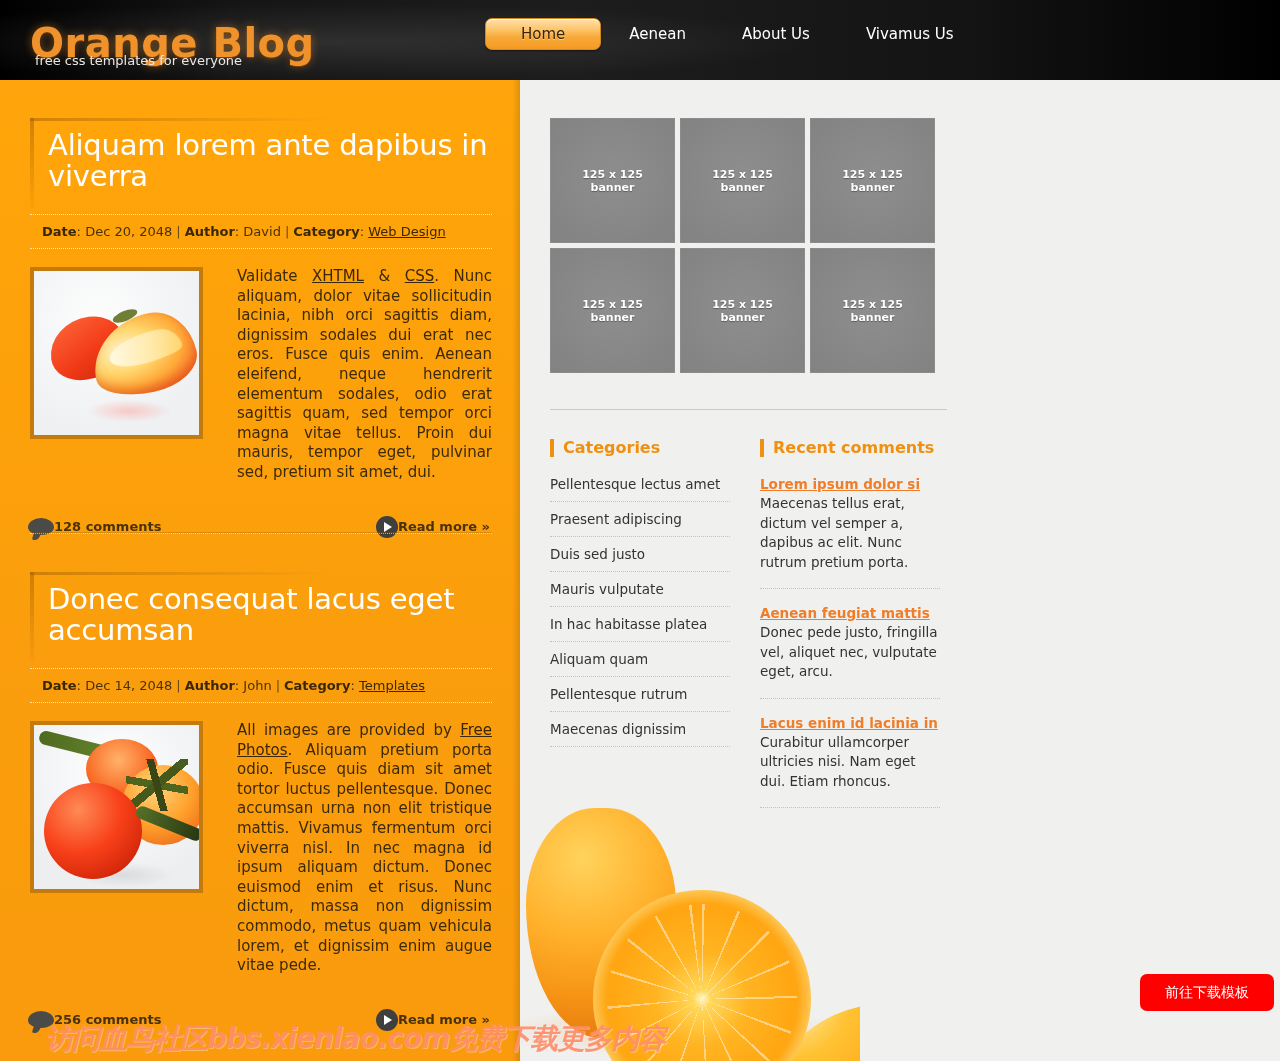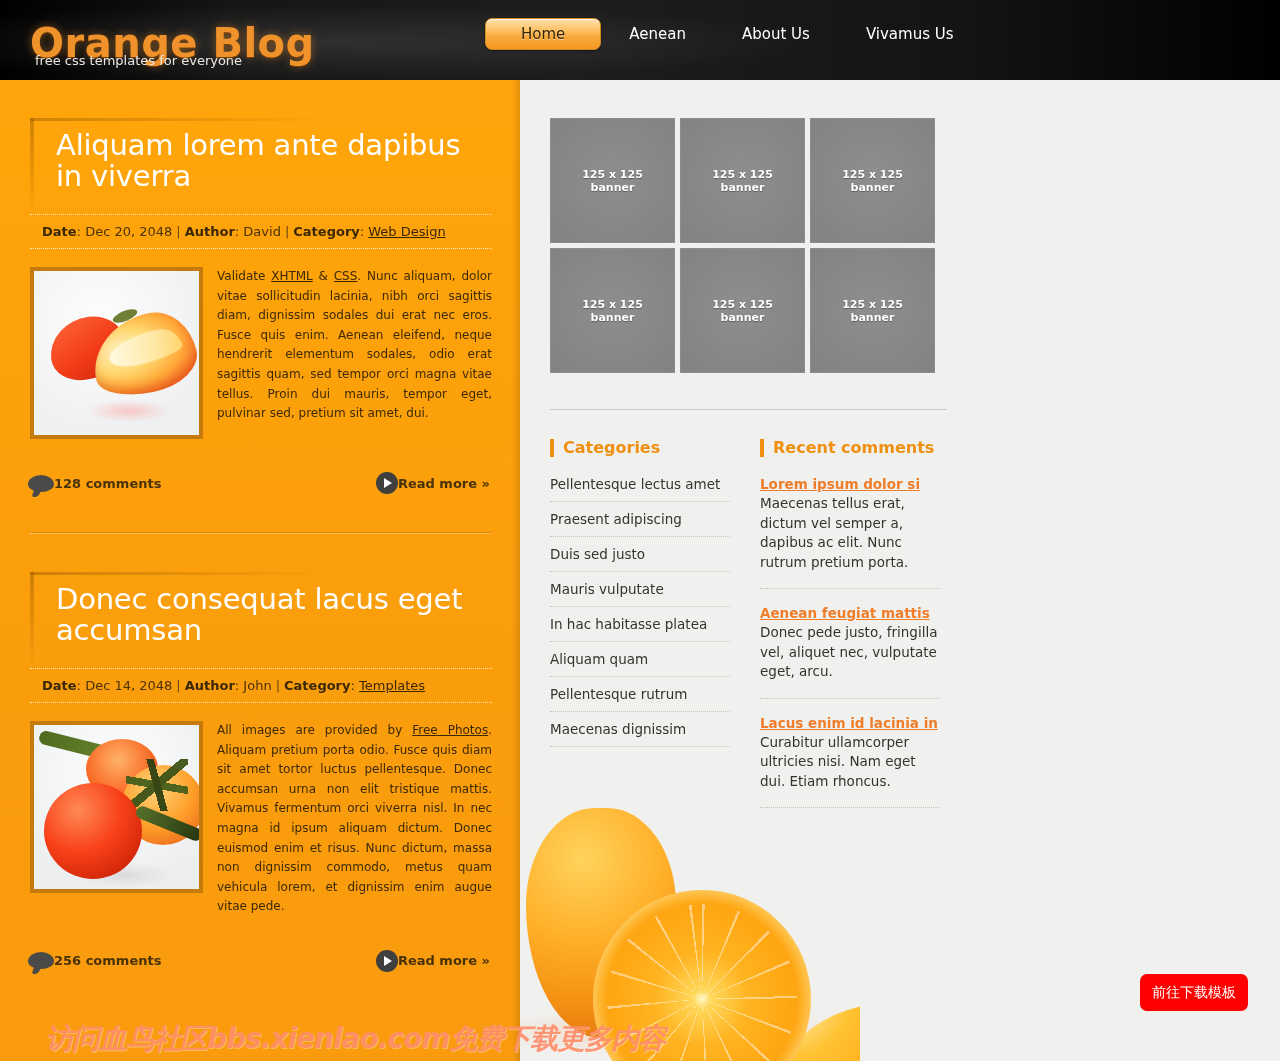--- a/index.html
+++ b/index.html
@@ -94,21 +94,21 @@
     right: 0; top: 0; width: 8px; height: 981px;
     background: linear-gradient(90deg, rgba(0,0,0,0) 0%, rgba(0,0,0,0.12) 100%);
   }
 
   .post { position: absolute; left: 30px; width: 462px; }
   #post-1 { top: 38px; }
   #post-2 { top: 492px; }
 
   .post-title-box {
     position: relative;
-    padding: 12px 4px 16px 26px;
+    padding: 12px 4px 16px 18px;
   }
   .post-title-box::before {
     content: "";
     position: absolute;
     left: 0; top: 0;
     width: 4px; height: 100%;
     background: linear-gradient(180deg, rgba(170,100,0,0.55), rgba(170,100,0,0.05));
   }
   .post-title-box::after {
     content: "";
@@ -240,22 +240,22 @@
   .tm-vine2 {
     position: absolute;
     left: 100px; top: 92px; width: 70px; height: 13px;
     background: linear-gradient(90deg, #55712a, #27360f);
     border-radius: 8px;
     transform: rotate(22deg);
   }
 
   .post-text {
     flex: 1 1 auto;
-    padding-left: 14px;
-    font-size: 12px;
+    padding-left: 34px;
+    font-size: 15px;
     line-height: 19.6px;
     color: #3c2a06;
     text-align: justify;
   }
   .post-text a { color: #3a2705; text-decoration: underline; cursor: pointer; }
 
   .post-footer {
     margin-top: 30px;
     height: 28px;
     display: flex;
@@ -467,21 +467,21 @@
   .comment-text {
     font-size: 13.5px;
     line-height: 19.5px;
     color: #333330;
   }
 
   
   #download-btn {
     position: absolute;
     left: 1140px; top: 974px;
-    width: 108px; height: 37px;
+    width: 134px; height: 37px;
     background: #fe0000;
     border-radius: 7px;
     color: #ffffff;
     font-size: 14px;
     display: flex;
     align-items: center;
     justify-content: center;
     cursor: pointer;
     z-index: 20;
   }

